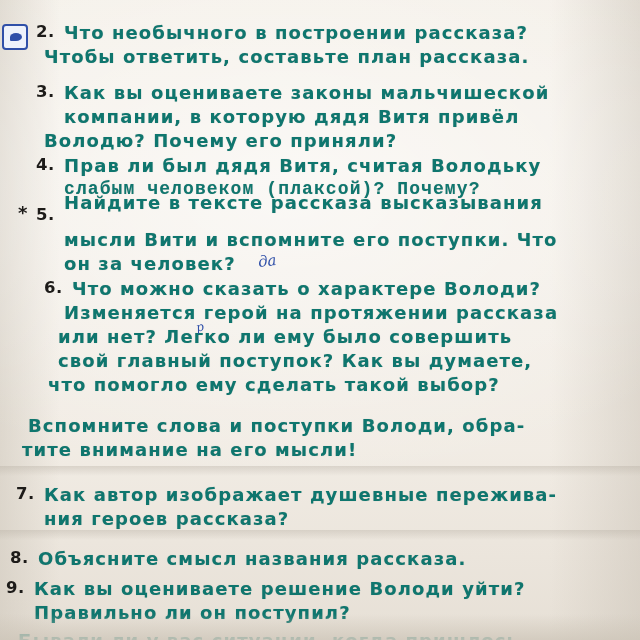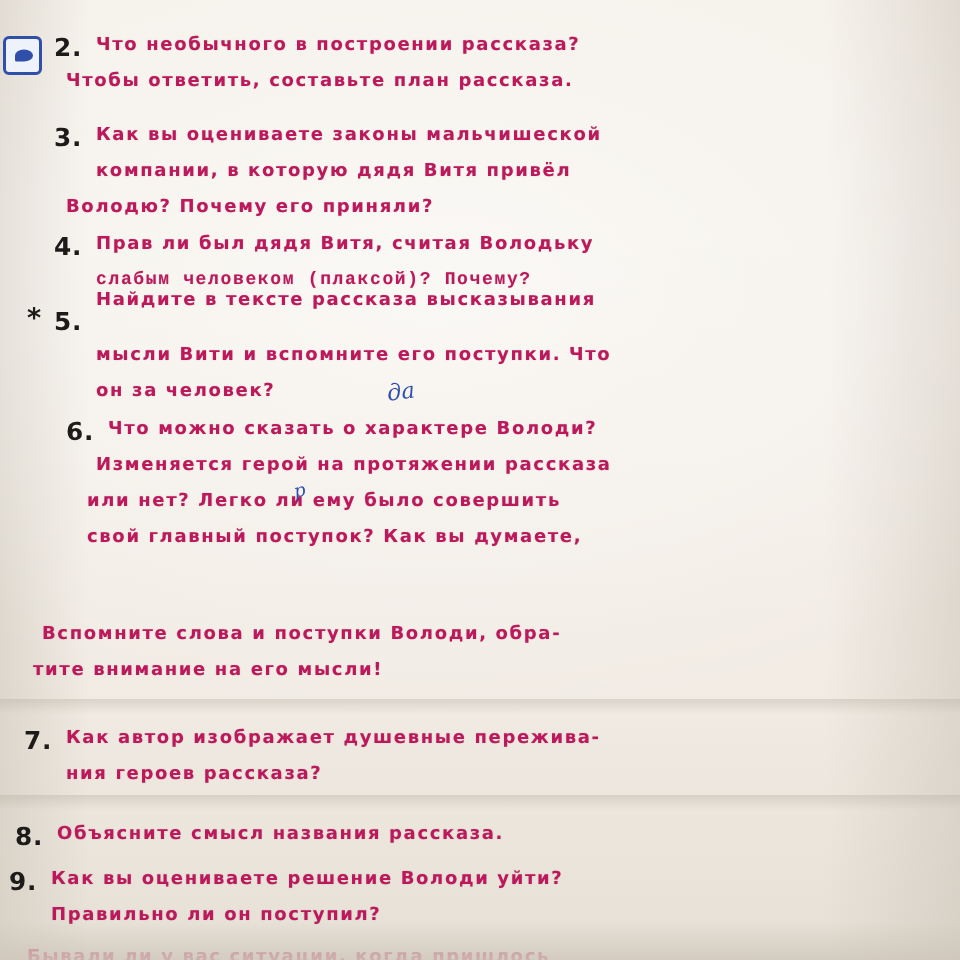--- a/index.html
+++ b/index.html
@@ -40,24 +40,24 @@
     pointer-events: none;
   }
   .content {
     position: absolute;
     inset: 0;
     padding: 0;
   }
   .line {
     position: absolute;
     white-space: pre;
-    color: #be185d;
+    color: #0f766e;
     font-weight: 700;
     letter-spacing: 1.1px;
-    font-size: 12px;
+    font-size: 18px;
     text-shadow: 0 0 1px rgba(0,0,0,0.18);
   }
   .num {
     position: absolute;
     white-space: pre;
     color: #1d1b19;
     font-weight: 700;
     letter-spacing: 0.6px;
     font-size: 16.5px;
   }
@@ -149,20 +149,21 @@
     <div class="line" style="left:64px; top:229px;">мысли Вити и вспомните его поступки. Что</div>
     <div class="line" style="left:64px; top:253px;">он за человек?</div>
     <div class="pen" style="left:258px; top:252px;">да</div>
 
     <div class="num" style="left:44px; top:278px;">6.</div>
     <div class="line" style="left:64px; top:302px;">Изменяется герой на протяжении рассказа</div>
     <div class="line" style="left:72px; top:278px;">Что можно сказать о характере Володи?</div>
     <div class="line" style="left:58px; top:326px;">или нет? Легко ли ему было совершить</div>
     <div class="pen-small" style="left:196px; top:320px;">р</div>
     <div class="line" style="left:58px; top:350px;">свой главный поступок? Как вы думаете,</div>
+    <div class="line" style="left:48px; top:374px;">что помогло ему сделать такой выбор?</div>
 
     <div class="line" style="left:28px; top:415px;">Вспомните слова и поступки Володи, обра-</div>
     <div class="line" style="left:22px; top:439px;">тите внимание на его мысли!</div>
 
     <div class="sep" style="top:466px;"></div>
 
     <div class="num" style="left:16px; top:484px;">7.</div>
     <div class="line" style="left:44px; top:484px;">Как автор изображает душевные пережива-</div>
     <div class="line" style="left:44px; top:508px;">ния героев рассказа?</div>
 

